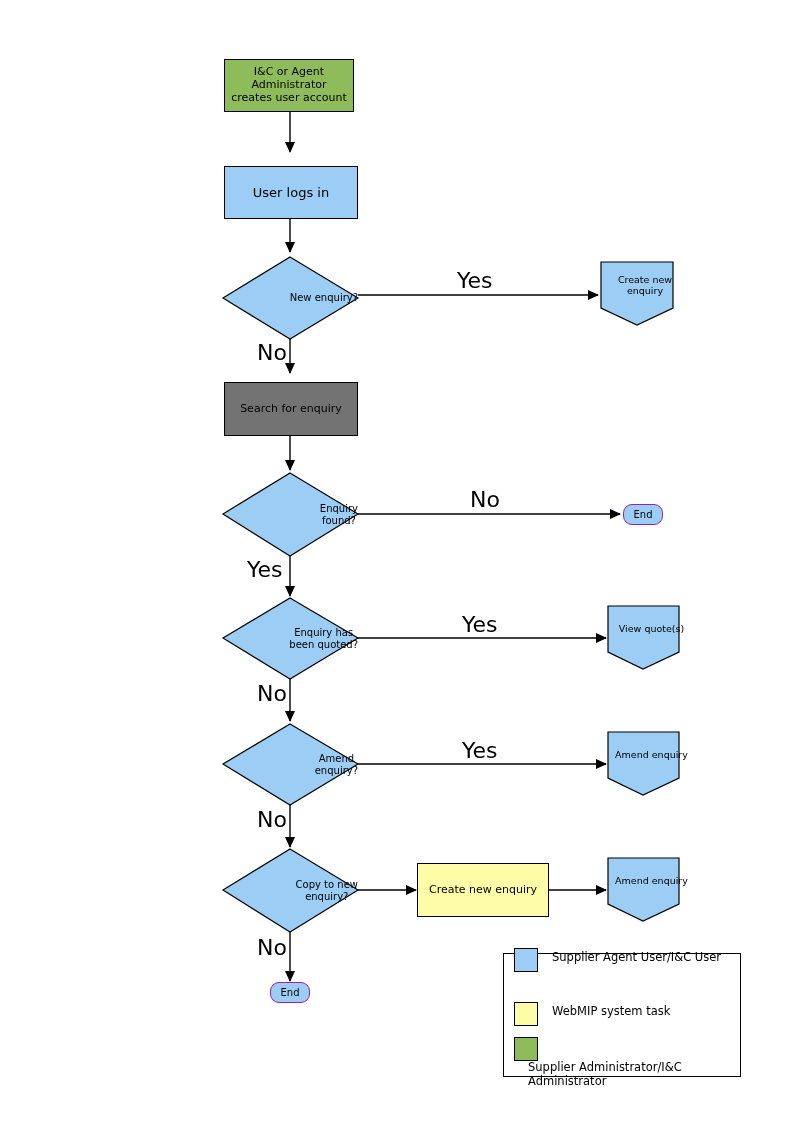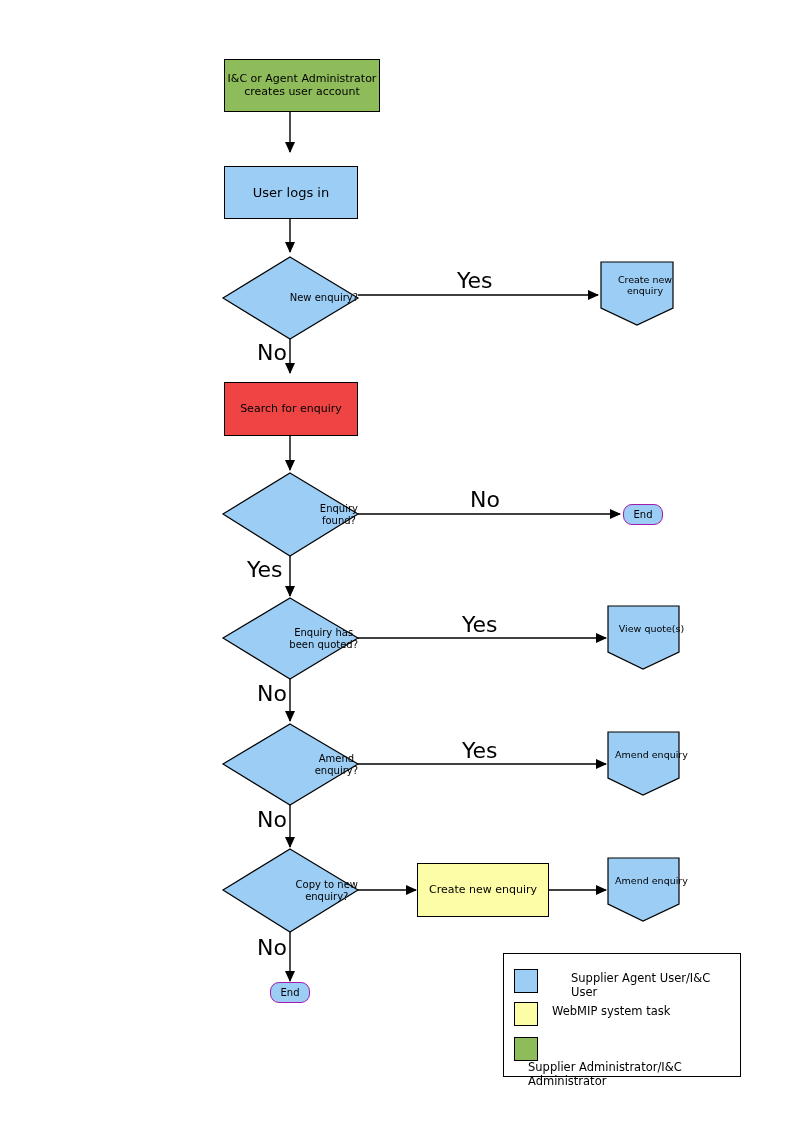--- a/index.html
+++ b/index.html
@@ -136,30 +136,30 @@
   <polygon points="290,598 358,638 290,679 223,638" fill="#9CCDF5" stroke="#000" stroke-width="1.2"></polygon>
   <polygon points="290,724 358,764 290,805 223,764" fill="#9CCDF5" stroke="#000" stroke-width="1.2"></polygon>
   <polygon points="290,849 358,890 290,932 223,890" fill="#9CCDF5" stroke="#000" stroke-width="1.2"></polygon>
 
   <polygon points="601,262 673,262 673,308 637,325 601,308" fill="#9CCDF5" stroke="#000" stroke-width="1.2"></polygon>
   <polygon points="608,606 679,606 679,652 643,669 608,652" fill="#9CCDF5" stroke="#000" stroke-width="1.2"></polygon>
   <polygon points="608,732 679,732 679,778 643,795 608,778" fill="#9CCDF5" stroke="#000" stroke-width="1.2"></polygon>
   <polygon points="608,858 679,858 679,904 643,921 608,904" fill="#9CCDF5" stroke="#000" stroke-width="1.2"></polygon>
 </svg>
 
-<div class="node rect" id="n-admin" style="left:224px; top:59px; width:156px; height:53px; background:#8FBC5B; font-size:11px;">
+<div class="node rect" id="n-admin" style="left:224px; top:59px; width:130px; height:53px; background:#8FBC5B; font-size:11px;">
   <span>I&amp;C or Agent Administrator
 creates user account</span>
 </div>
 
 <div class="node rect" id="n-login" style="left:224px; top:166px; width:134px; height:53px; background:#9CCDF5; font-size:13px;">
   <span>User logs in</span>
 </div>
 
-<div class="node rect" id="n-search" style="left:224px; top:382px; width:134px; height:54px; background:#ef4444; font-size:11px;">
+<div class="node rect" id="n-search" style="left:224px; top:382px; width:134px; height:54px; background:#737373; font-size:11px;">
   <span>Search for enquiry</span>
 </div>
 
 <div class="node rect" id="n-createnew2" style="left:417px; top:863px; width:132px; height:54px; background:#FDFDA8; font-size:11px;">
   <span>Create new enquiry</span>
 </div>
 
 <div class="diamond-label" style="left:223px; top:257px; width:135px; height:82px; font-size:10px;">
   <span>New enquiry?</span>
 </div>
@@ -224,21 +224,21 @@
 </div>
 <div class="edge-label" style="left:257px; top:807px; font-size:22px;">
   <span>No</span>
 </div>
 <div class="edge-label" style="left:257px; top:935px; font-size:22px;">
   <span>No</span>
 </div>
 
 <div class="legend-box" style="left:503px; top:953px; width:238px; height:124px;"></div>
 
-<div class="legend-row" style="left:514px; top:969px; width:220px;gap:19px;">
+<div class="legend-row" style="left:514px; top:948px; width:220px;">
   <span class="legend-swatch" style="background:#9CCDF5;"></span>
   <span class="legend-text">Supplier Agent User/I&amp;C User</span>
 </div>
 
 <div class="legend-row" style="left:514px; top:1002px; width:220px;">
   <span class="legend-swatch" style="background:#FDFDA8;"></span>
   <span class="legend-text">WebMIP system task</span>
 </div>
 
 <div class="legend-row" style="left:514px; top:1037px; width:220px;flex-direction:column;">

